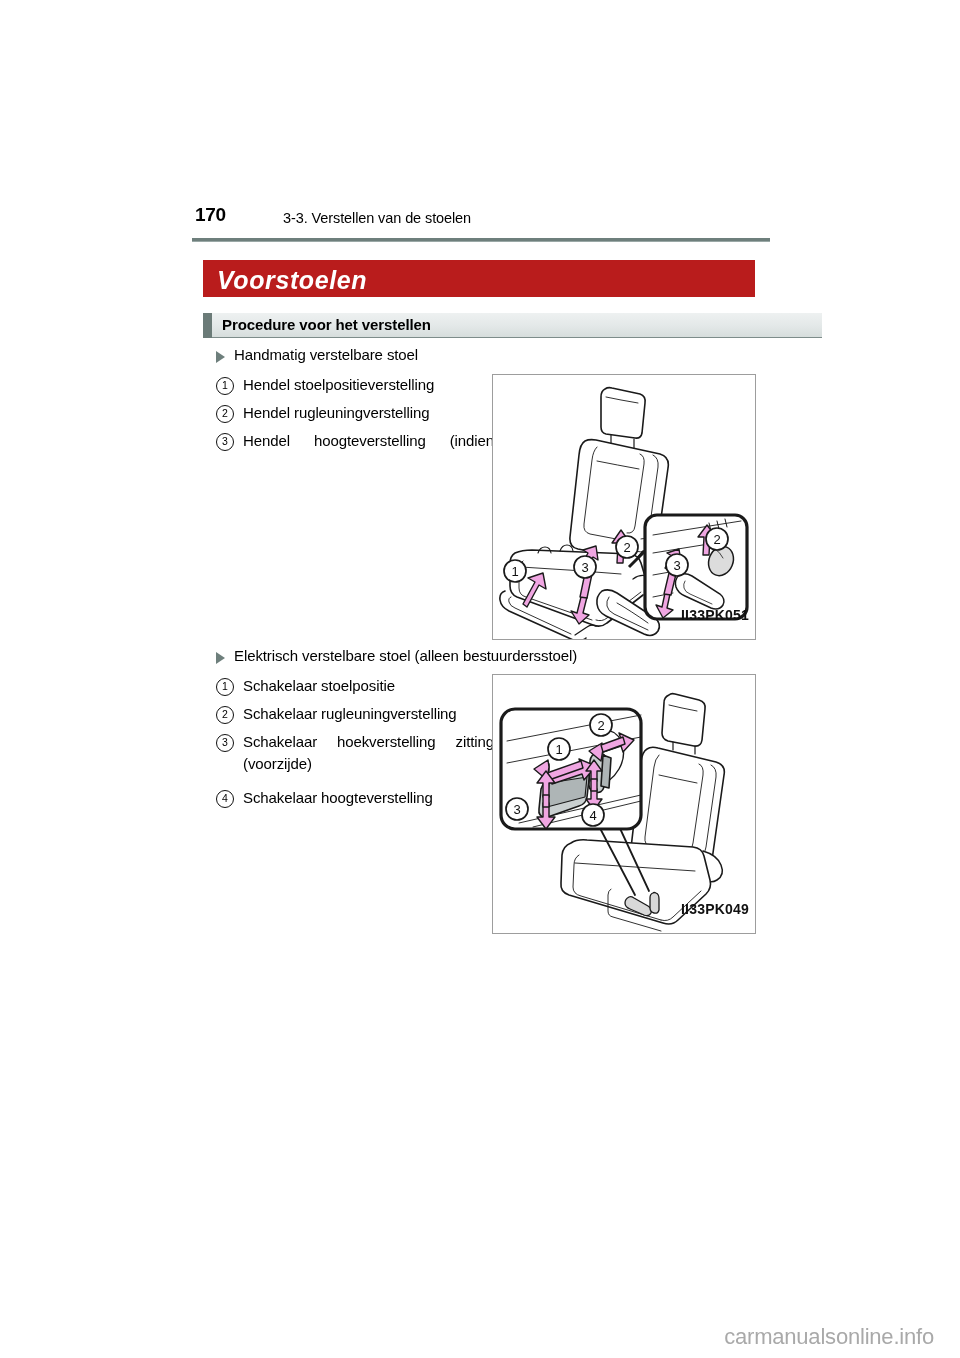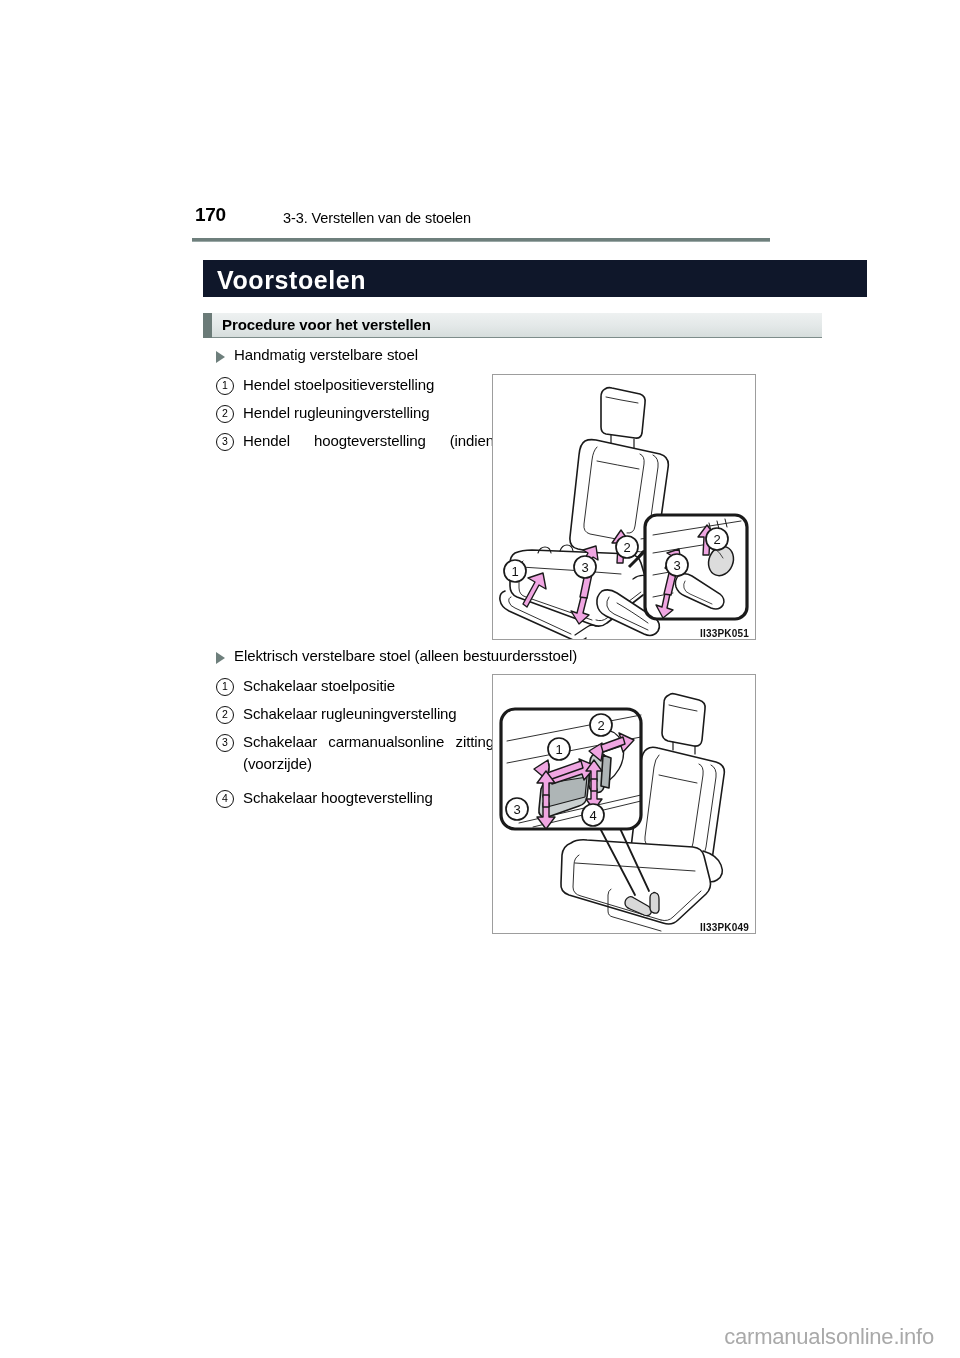--- a/index.html
+++ b/index.html
@@ -49,23 +49,24 @@
     height: 3px;
     background: #6e7f7c;
     border-bottom: 1px solid #9aa8a6;
   }
 
   
   #title-bar {
     position: absolute;
     left: 203px;
     top: 260px;
-    width: 664px;
+    width: 552px;
     height: 37px;
-    background: #0f172a;
+    background: #b91c1c;
+    font-style: italic;
   }
   #title-text {
     position: absolute;
     left: 14px;
     top: 6px;
     font-size: 25px;
     font-weight: bold;
     color: #ffffff;
     letter-spacing: 0.6px;
   }
@@ -160,22 +161,22 @@
   
   .figure {
     position: absolute;
     border: 1px solid #9d9d9d;
     background: #ffffff;
     box-sizing: border-box;
   }
   .fig-code {
     position: absolute;
     right: 6px;
-    bottom: 0;
-    font-size: 10px;
+    bottom: 16px;
+    font-size: 14px;
     font-weight: bold;
     color: #111;
     letter-spacing: 0.2px;
     padding-left: 16px;
   }
   .fig-svg { display: block; }
 
   
   #watermark {
     position: absolute;
@@ -326,21 +327,21 @@
   <div class="circ">1</div>
   <div class="num-label">Schakelaar stoelpositie</div>
 </div>
 <div class="num-row" style="left:216px; top:703px;">
   <div class="circ">2</div>
   <div class="num-label">Schakelaar rugleuningverstelling</div>
 </div>
 <div class="num-row" style="left:216px; top:731px;">
   <div class="circ">3</div>
   <div class="num-label justify2">
-    <span class="l1">Schakelaar carmanualsonline zitting</span>
+    <span class="l1">Schakelaar hoekverstelling zitting</span>
     <span class="l2">(voorzijde)</span>
   </div>
 </div>
 <div class="num-row" style="left:216px; top:787px;">
   <div class="circ">4</div>
   <div class="num-label">Schakelaar hoogteverstelling</div>
 </div>
 
 <div class="figure" style="left:492px; top:674px; width:264px; height:260px;">
   <svg class="fig-svg" width="262" height="258" viewBox="0 0 262 258" xmlns="http://www.w3.org/2000/svg">

